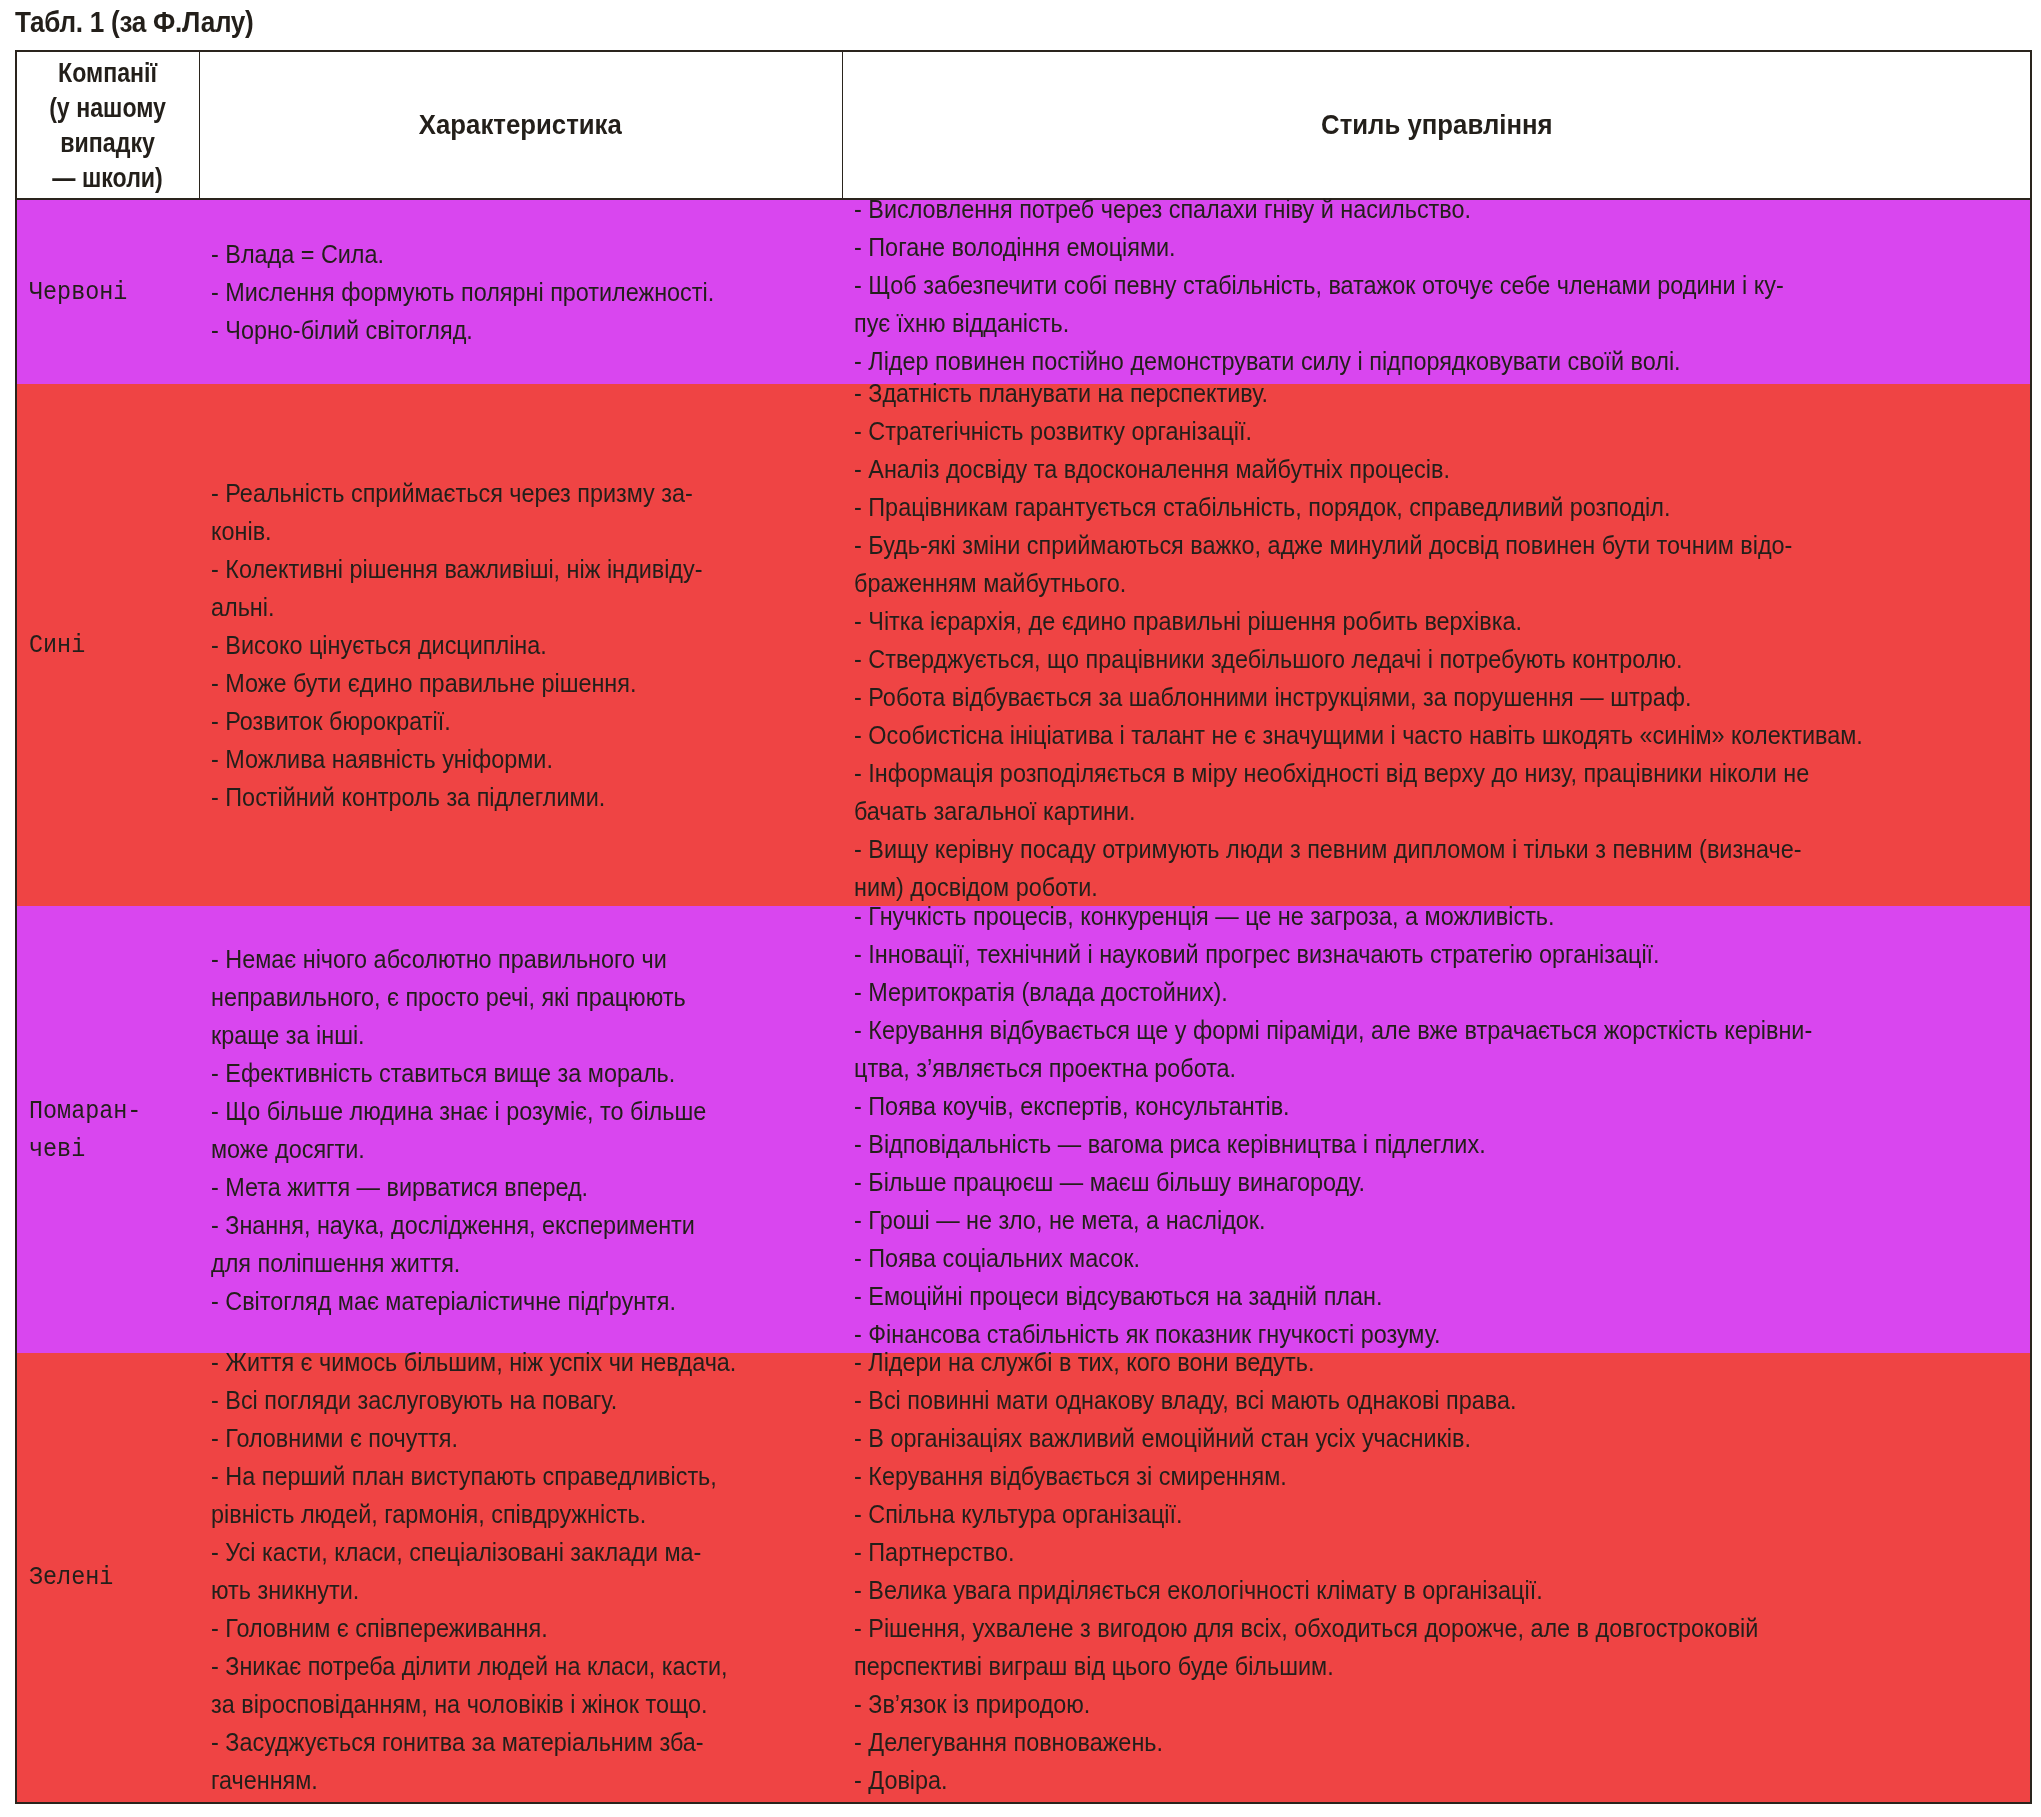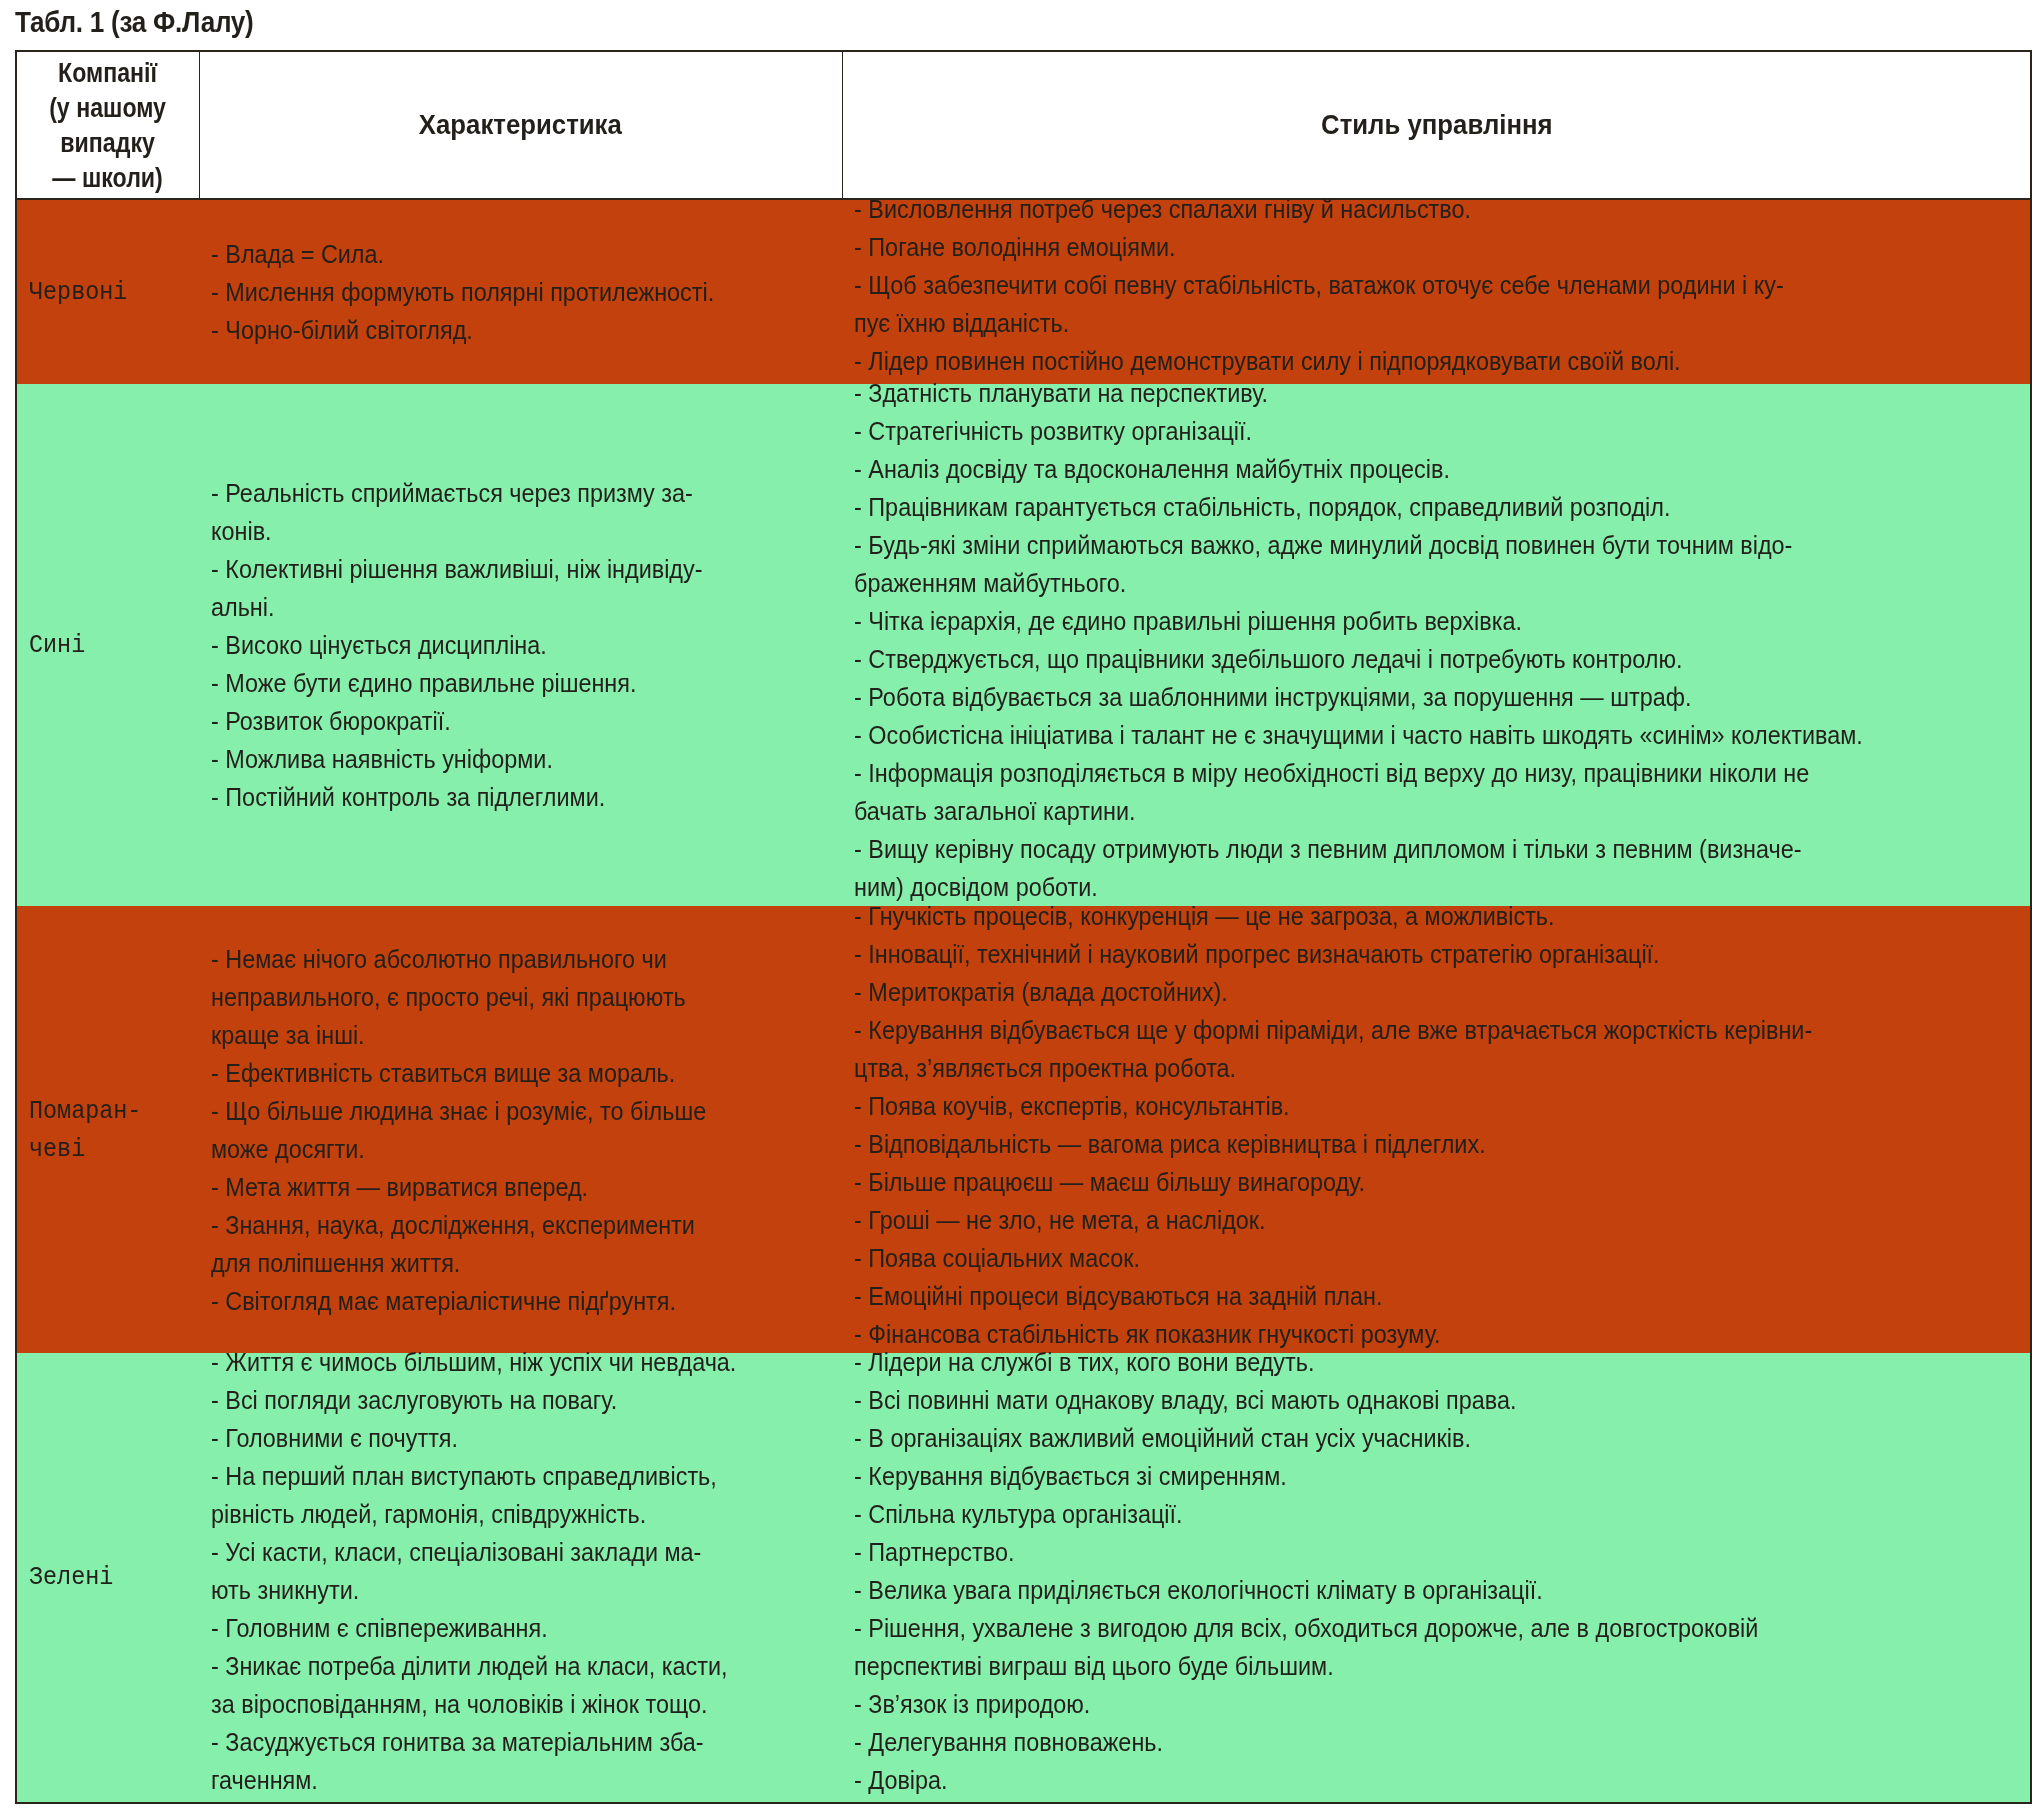--- a/index.html
+++ b/index.html
@@ -65,22 +65,22 @@
     table.main td.company {
       padding-left: 11.5px;
       padding-right: 3.8px;
       font-family: Liberation Mono, monospace;
     }
     table.main td.style {
       padding-left: 11.5px;
       padding-right: 5.7px;
       vertical-align: top;
     }
-    tr.shaded td { background: #c2410c; }
-    tr.plain td { background: #86efac; }
+    tr.shaded td { background: #d946ef; }
+    tr.plain td { background: #ef4444; }
     .lines { display: block; }
     .line {
       display: block;
       white-space: nowrap;
       transform: scaleX(0.9);
       transform-origin: left center;
     }
     .cline {
       display: block;
       white-space: nowrap;

